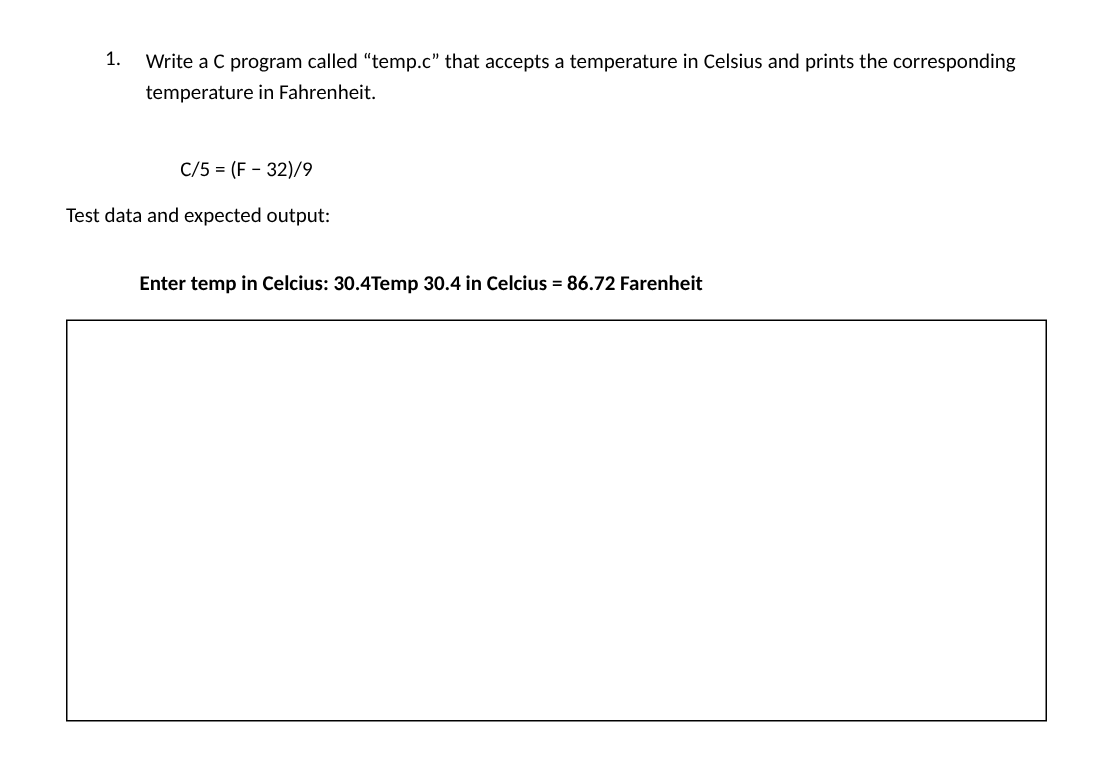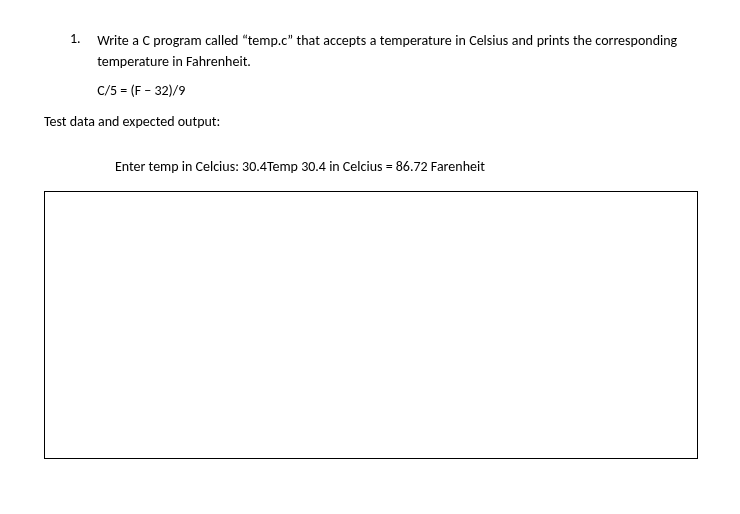--- a/index.html
+++ b/index.html
@@ -25,35 +25,37 @@
       width: 24px;
     }
     .question-body {
       display: inline-block;
       width: calc(100% - 30px);
       vertical-align: top;
     }
     .question-text {
       text-align: justify;
       line-height: 1.5;
-      margin-bottom: 8px;
+      margin-bottom: 30px;
     }
     .formula {
       margin-bottom: 10px;
       line-height: 1.5;
+      margin-left: 23px;
     }
     .test-label {
       margin-left: 4px;
       margin-bottom: 24px;
       line-height: 1.5;
     }
     .test-output {
-      margin-left: 75px;
+      margin-left: 53px;
       margin-bottom: 14px;
       line-height: 1.5;
+      font-weight: bold;
     }
     .answer-box {
       border: 1px solid #000000;
       width: 654px;
       height: 268px;
       margin-left: 4px;
       margin-top: 6px;
     }
   </style>
 </head>

